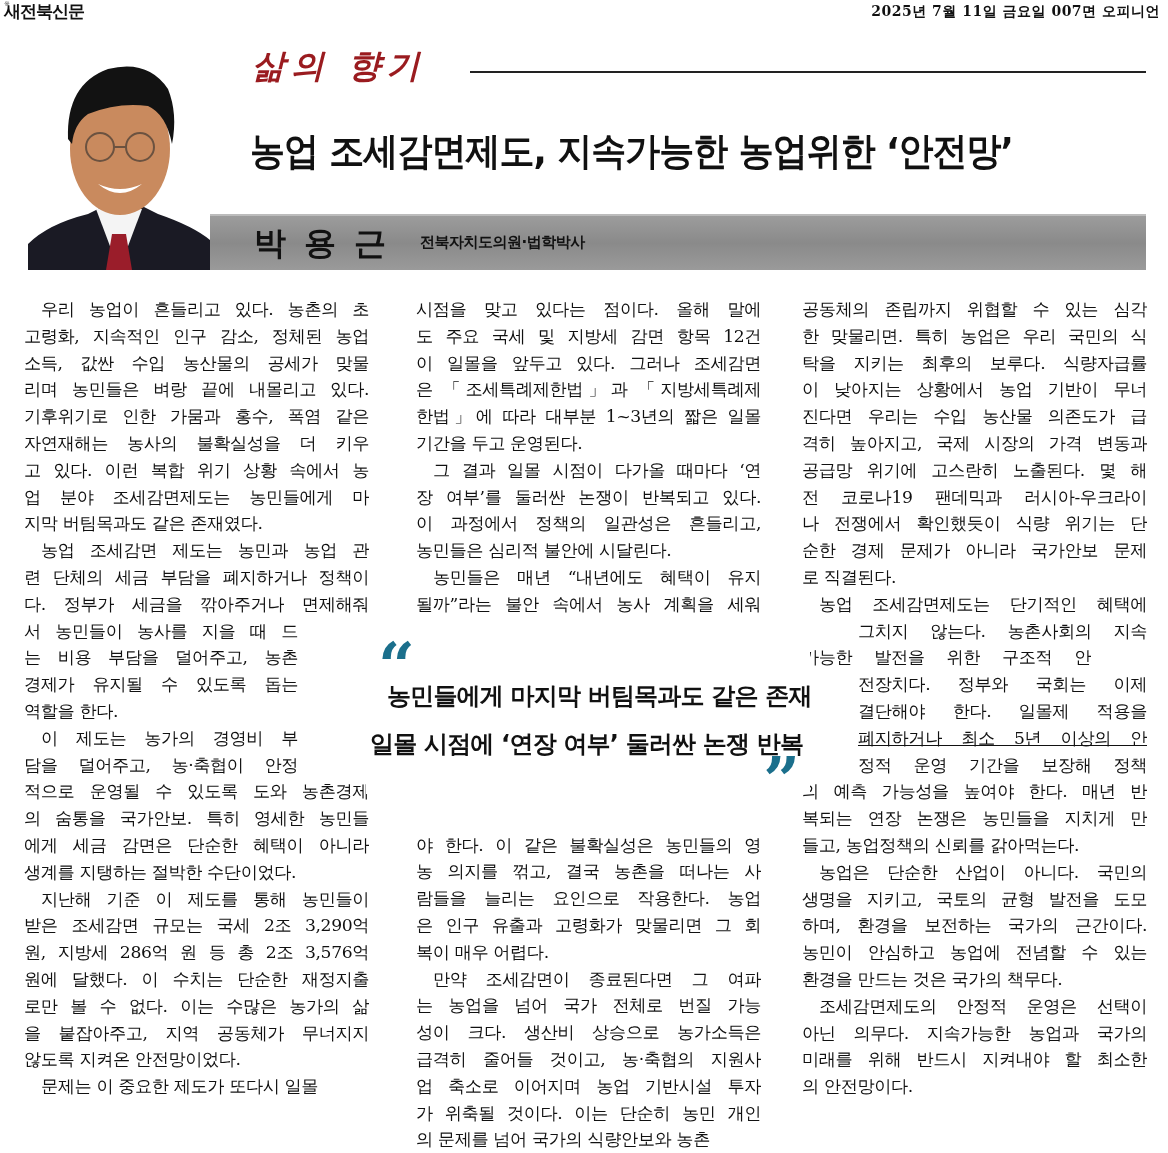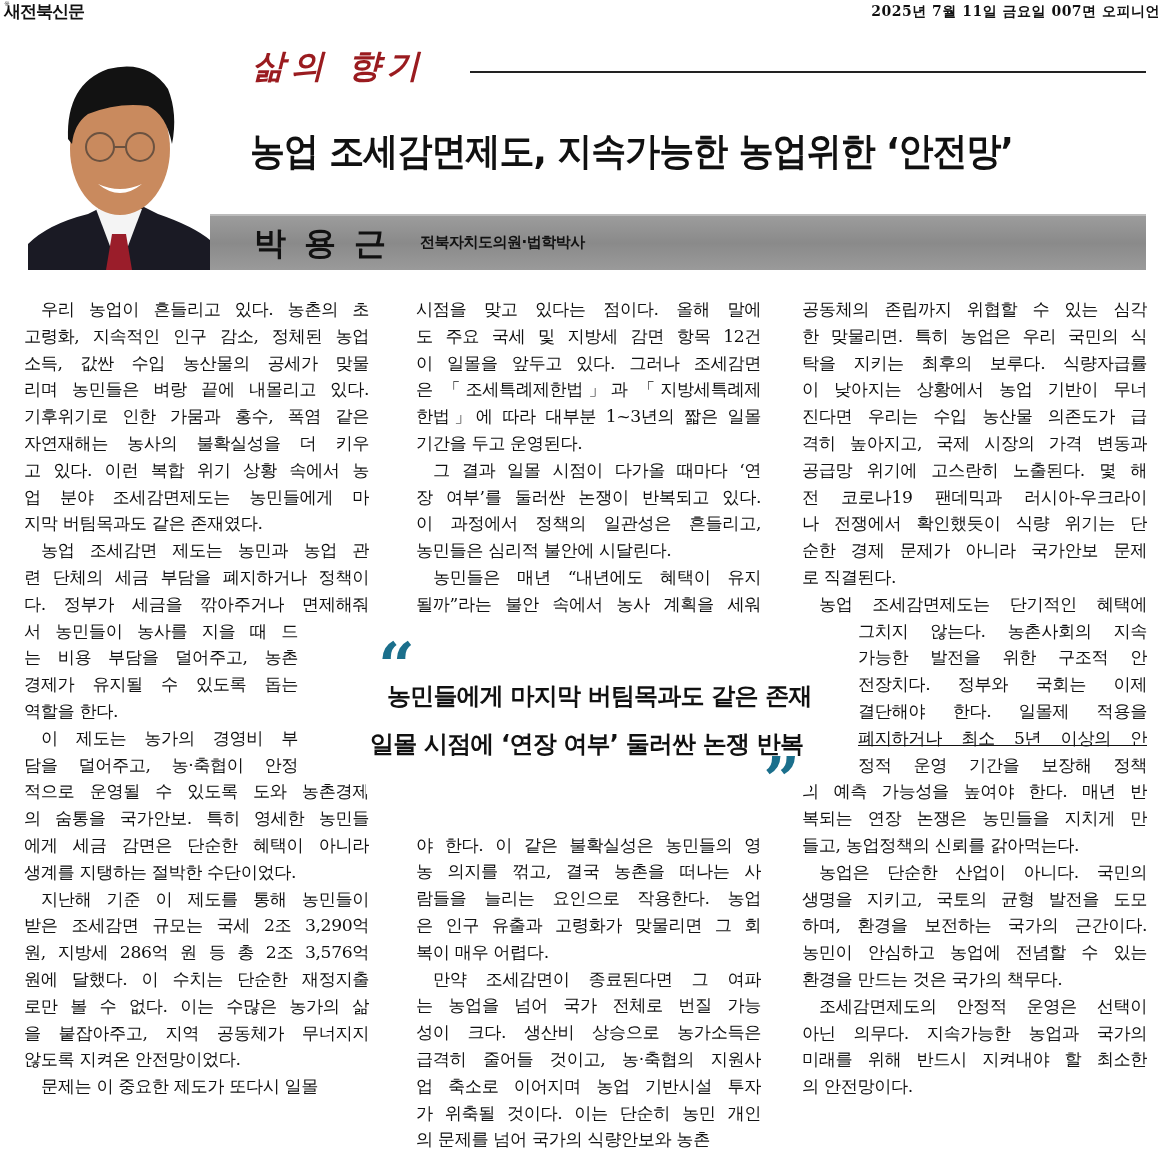--- a/index.html
+++ b/index.html
@@ -129,21 +129,21 @@
     <p>이 낮아지는 상황에서 농업 기반이 무너</p>
     <p>진다면 우리는 수입 농산물 의존도가 급</p>
     <p>격히 높아지고, 국제 시장의 가격 변동과</p>
     <p>공급망 위기에 고스란히 노출된다. 몇 해</p>
     <p>전 코로나19 팬데믹과 러시아-우크라이</p>
     <p>나 전쟁에서 확인했듯이 식량 위기는 단</p>
     <p>순한 경제 문제가 아니라 국가안보 문제</p>
     <p class="last">로 직결된다.</p>
     <p class="ind" style="margin-left: 0px; width: 345px;">농업 조세감면제도는 단기적인 혜택에</p>
     <p style="margin-left: 56px; width: 289px;">그치지 않는다. 농촌사회의 지속</p>
-    <p style="margin-left: 56px; width: 289px;">가능한 발전을 위한 구조적 안</p>
+    <p style="width: 289px;">가능한 발전을 위한 구조적 안</p>
     <p style="margin-left: 56px; width: 289px;">전장치다. 정부와 국회는 이제</p>
     <p style="margin-left: 56px; width: 289px;">결단해야 한다. 일몰제 적용을</p>
     <p style="margin-left: 56px; width: 289px; text-decoration: underline;">폐지하거나 최소 5년 이상의 안</p>
     <p style="margin-left: 56px; width: 289px;">정적 운영 기간을 보장해 정책</p>
     <p>의 예측 가능성을 높여야 한다. 매년 반</p>
     <p>복되는 연장 논쟁은 농민들을 지치게 만</p>
     <p class="last">들고, 농업정책의 신뢰를 갉아먹는다.</p>
     <p class="ind">농업은 단순한 산업이 아니다. 국민의</p>
     <p>생명을 지키고, 국토의 균형 발전을 도모</p>
     <p>하며, 환경을 보전하는 국가의 근간이다.</p>

